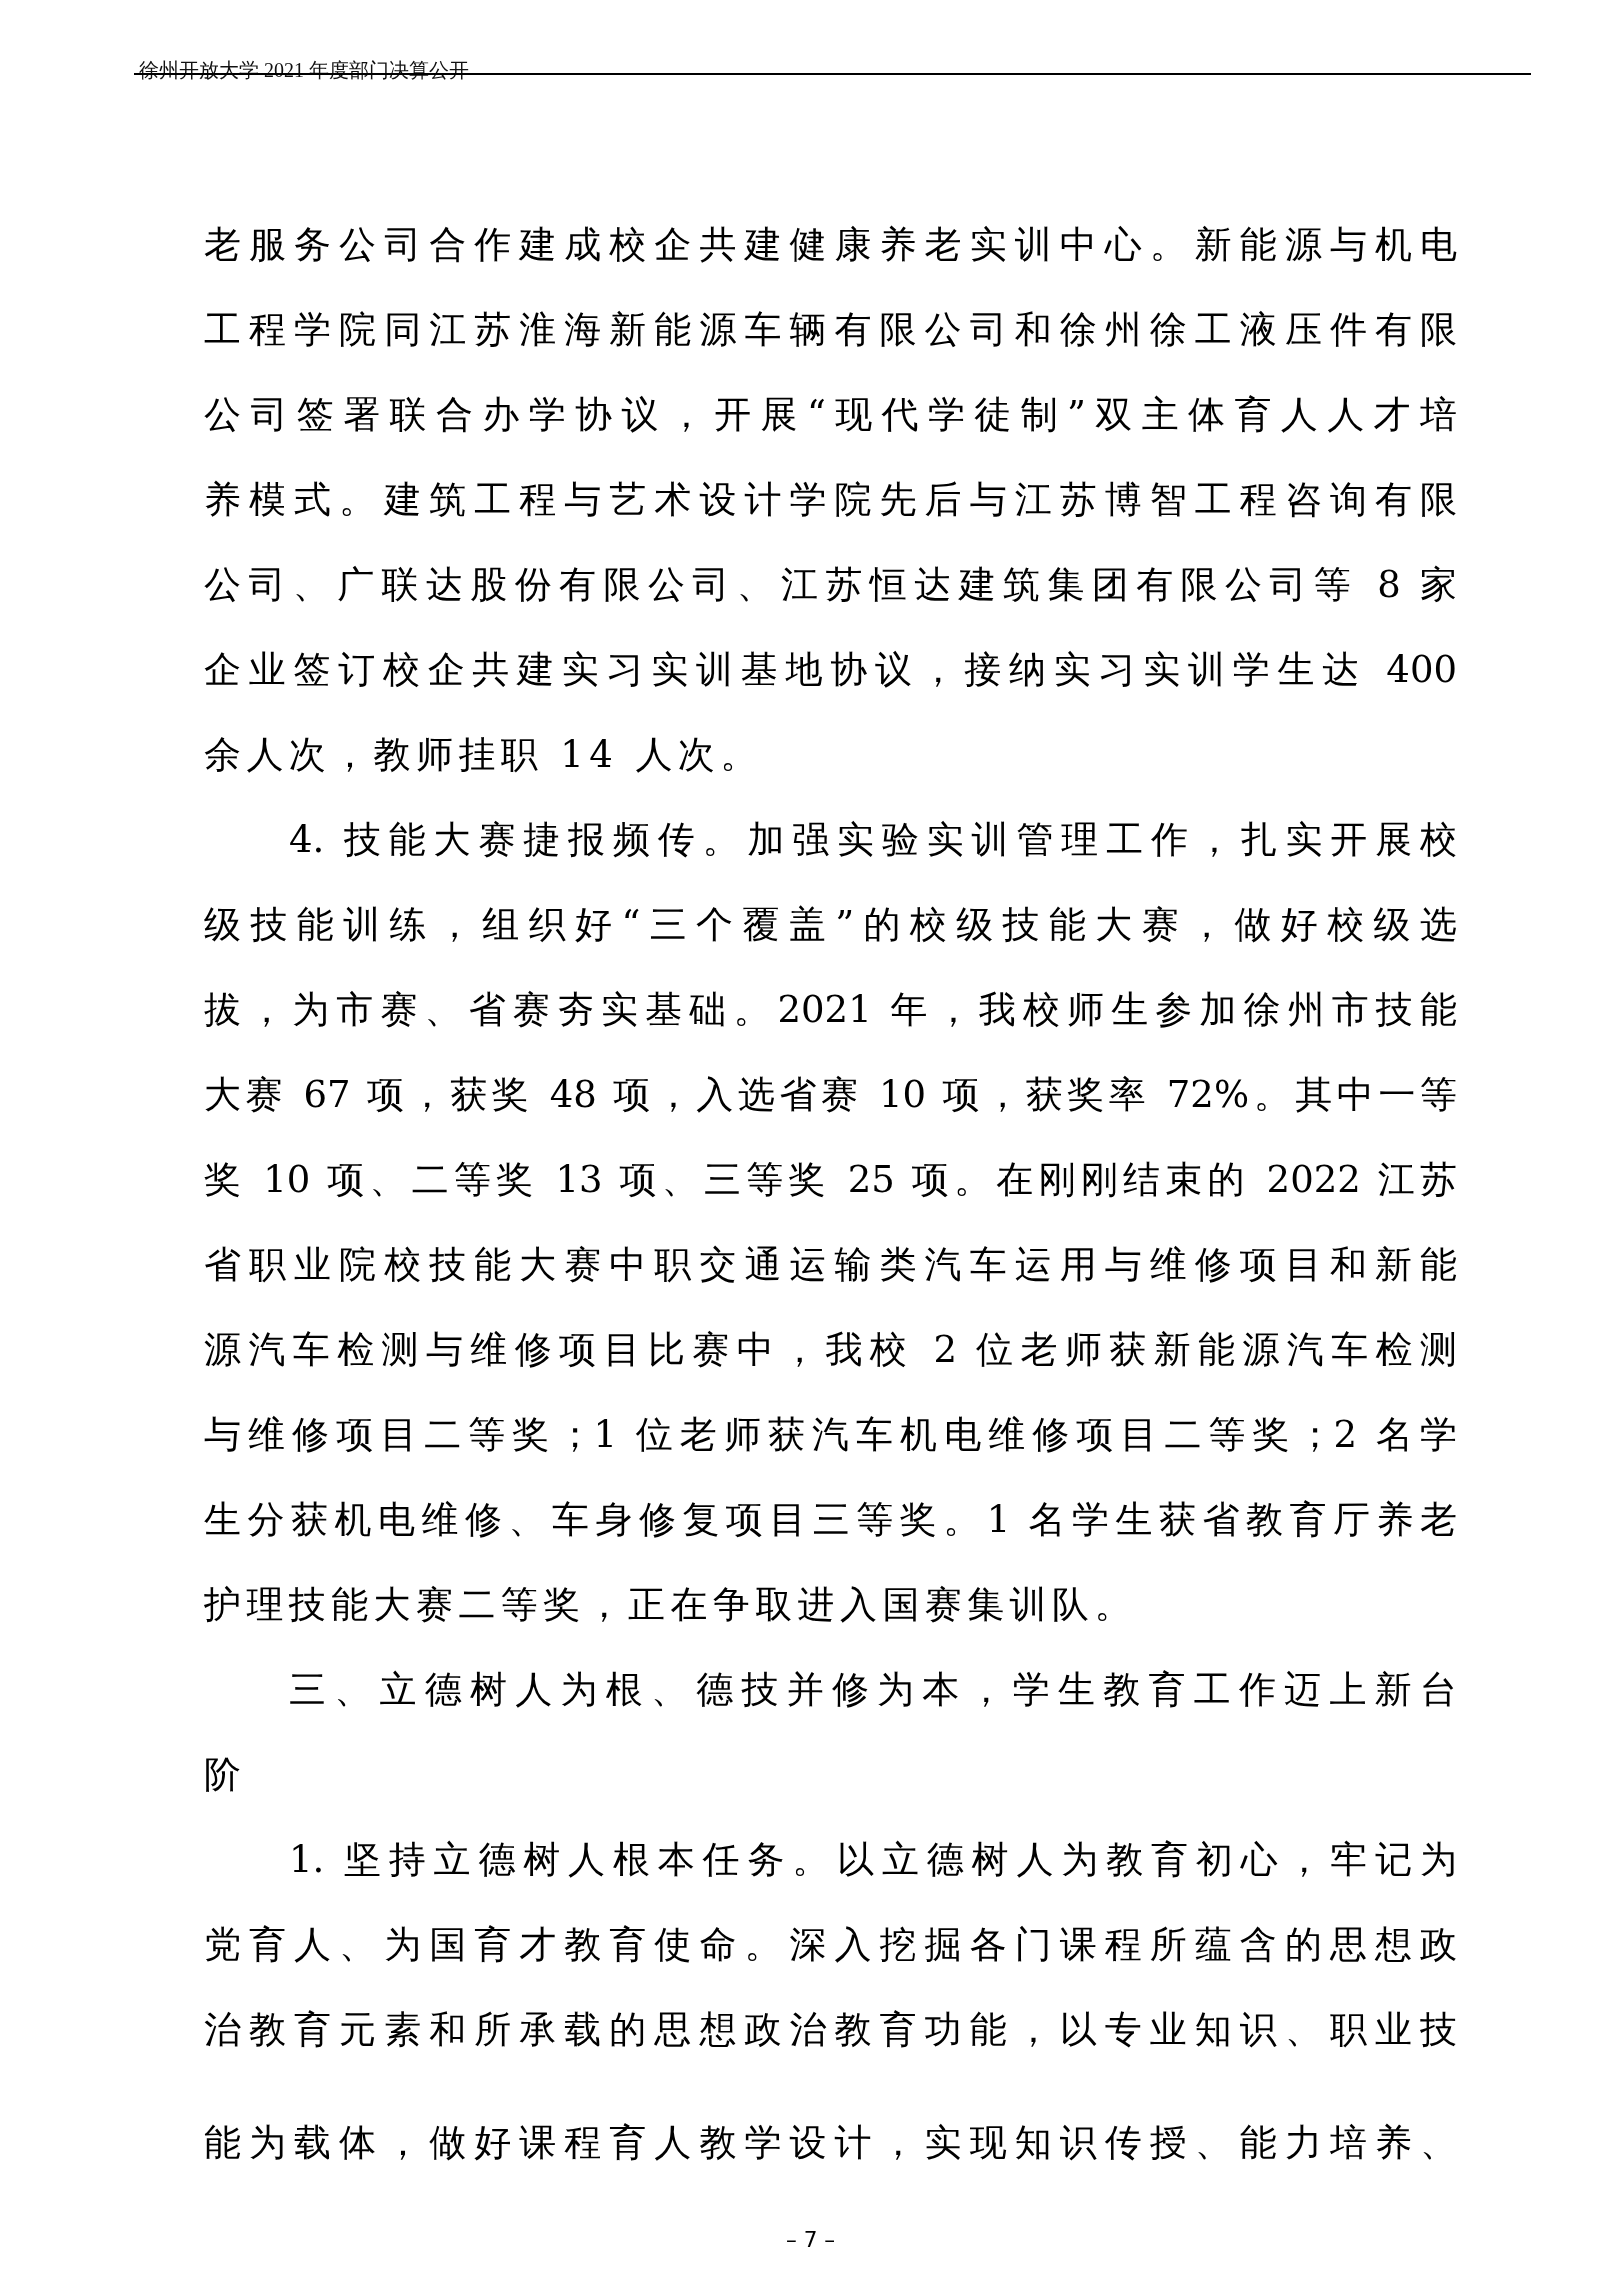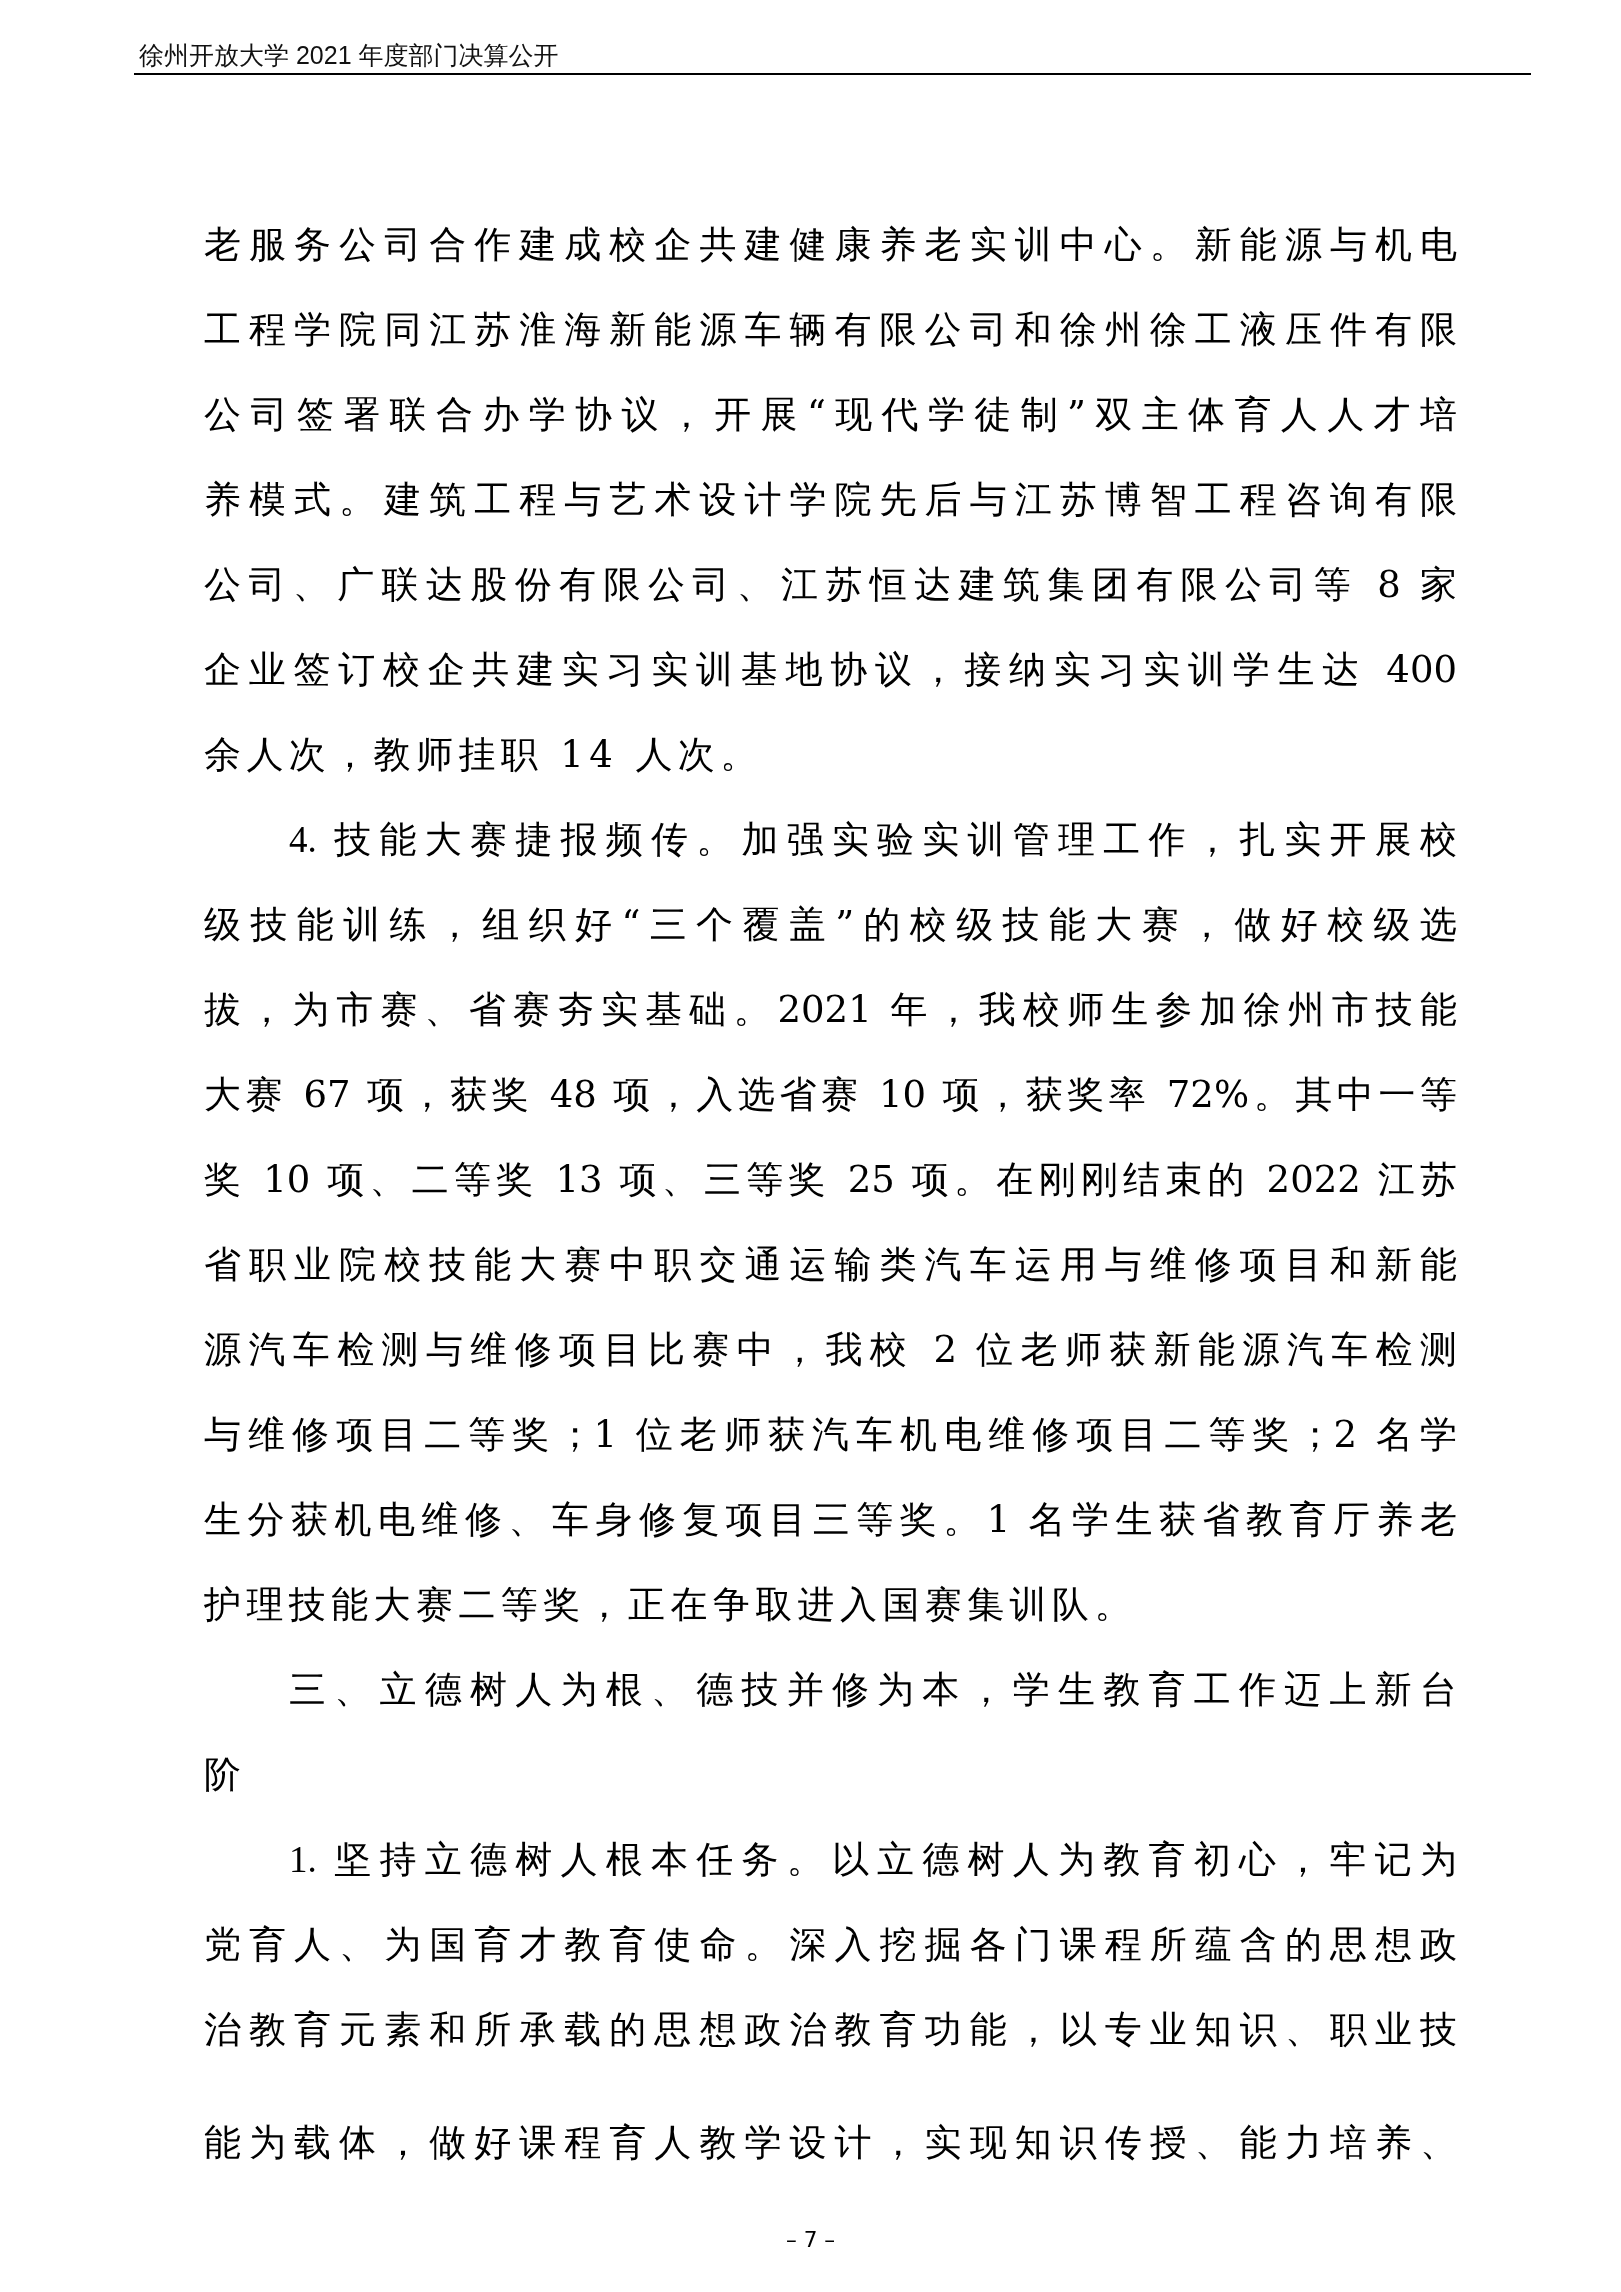--- a/index.html
+++ b/index.html
@@ -11,23 +11,23 @@
     width: 1621px;
     height: 2293px;
     position: relative;
     overflow: hidden;
     font-family: "DejaVu Serif", "Liberation Serif", serif;
     color: #000;
   }
   .page-header {
     position: absolute;
     left: 139px;
-    top: 41px;
-    font-family: Liberation Sans, sans-serif;
-    font-size: 25px;
+    top: 56px;
+    font-family: Liberation Serif, serif;
+    font-size: 20px;
     line-height: 29px;
     color: #111;
     letter-spacing: 0px;
   }
   .header-rule {
     position: absolute;
     left: 134px;
     top: 73px;
     width: 1397px;
     height: 2px;
@@ -48,21 +48,20 @@
     text-align-last: justify;
     overflow: visible;
   }
   .line.last {
     text-align: center;
     text-align-last: left;
     letter-spacing: 5.4px;
   }
   .line.indent {
     padding-left: 85px;
-    font-family: Liberation Serif, serif;
   }
   .page-number {
     position: absolute;
     left: 0;
     width: 1621px;
     top: 2225px;
     text-align: center;
     font-family: "DejaVu Sans", "Liberation Sans", sans-serif;
     font-size: 21.6px;
     line-height: 29px;

